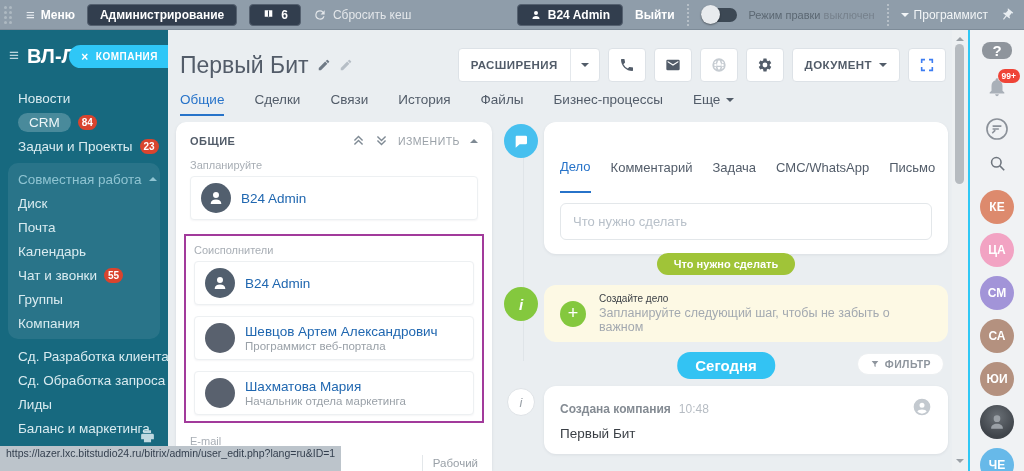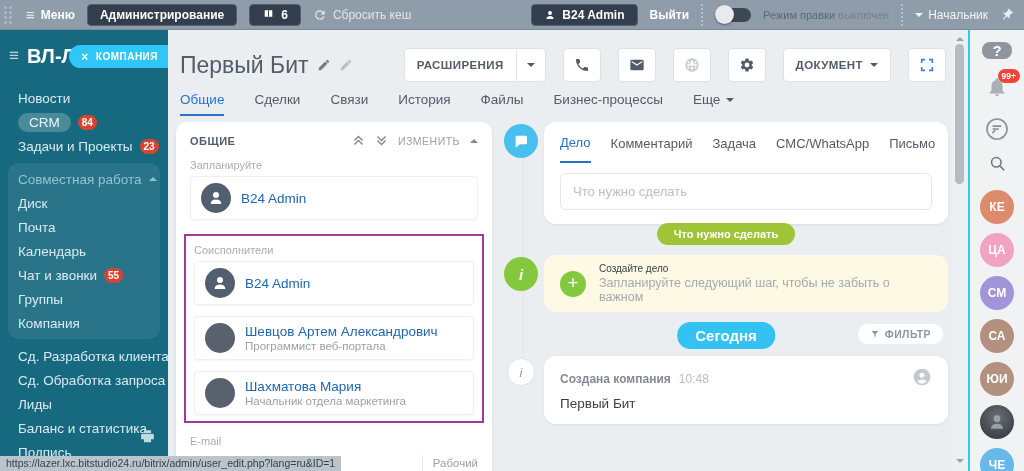--- a/index.html
+++ b/index.html
@@ -43,30 +43,30 @@
     color:#d9ebf0; font-size:13.5px; cursor:pointer; white-space:nowrap; }
   .side-group { background:rgba(255,255,255,.08); border-radius:10px; margin:5px 8px; padding:4px 0; }
   .side-group .side-item { padding-left:10px; }
   .side-item.muted { color:#8fc4d2; }
   .si-pill { background:rgba(255,255,255,.22); border-radius:11px; padding:2px 11px; color:#eef6f8; }
   .si-badge { background:#d9442e; color:#fff; font-size:10px; font-weight:bold; border-radius:9px;
     min-width:18px; height:15px; display:flex; align-items:center; justify-content:center; padding:0 4px; }
   .printer-btn { position:absolute; right:12px; bottom:22px; color:#bfd9e1; cursor:pointer; }
 
   
-  .status-tooltip { position:absolute; left:0; bottom:0; height:15px; background:#bcc4cb; color:#333f4e;
+  .status-tooltip { position:absolute; left:0; bottom:0; height:25px; background:#bcc4cb; color:#333f4e;
     font-size:10.5px; line-height:15px; padding:0 6px; z-index:40; white-space:nowrap; }
 
   
   .main { position:absolute; top:30px; left:168px; right:72px; bottom:0; display:flex; flex-direction:column; }
   .main-header { height:56px; display:flex; align-items:center; padding:14px 6px 0 12px; }
   .page-title { font-size:23px; color:#535c69; display:flex; align-items:center; gap:8px; }
   .icon-mini { color:#6f7a86; cursor:pointer; }
   .icon-mini.light { color:#b6bec6; }
-  .hdr-actions { margin-left:auto; display:flex; align-items:center; gap:17px; }
+  .hdr-actions { margin-left:auto; display:flex; align-items:center; gap:8px; }
   .wbtn { display:flex; align-items:center; background:#fff; border:1px solid #dde2e7; border-radius:4px;
     height:34px; color:#525c69; font-size:11.5px; font-weight:bold; letter-spacing:.4px; cursor:pointer; }
   .wbtn.split .lbl { padding:0 12px; }
   .wbtn.split .carett { border-left:1px solid #e4e8ec; padding:0 10px; height:100%; display:flex; align-items:center; }
   .wbtn.iconbtn { width:38px; justify-content:center; }
   .wbtn.iconbtn.disabled { color:#c6ccd2; }
   .wbtn.doc { padding:0 12px; gap:7px; }
   .wbtn.expand { width:38px; justify-content:center; color:#3d7df2; }
 
   .tabs-row { height:36px; display:flex; align-items:flex-start; gap:30px; padding:6px 12px 0; }
@@ -104,21 +104,21 @@
   .activity::before { content:""; position:absolute; left:19px; top:20px; bottom:110px; width:1px; background:#dfe4e8; }
   .act-row { display:flex; margin-bottom:10px; position:relative; }
   .act-icon { width:40px; flex:none; padding-top:2px; }
   .circle-ic { width:34px; height:34px; border-radius:50%; display:flex; align-items:center; justify-content:center; }
   .circle-ic.blue { background:#47c0ef; }
   .circle-ic.green { background:#84c83e; color:#fff; font-weight:bold; font-size:15px; font-style:italic; }
   .circle-ic.gray { width:28px; height:28px; background:#fff; border:1px solid #dfe3e7; color:#9aa1a8;
     font-size:13px; font-style:italic; margin-left:3px; }
   .act-card { flex:1; background:#fff; border-radius:12px; box-shadow:0 1px 3px rgba(83,92,105,.1); padding:13px 16px 14px; min-width:0; }
   .act-tabs { display:flex; gap:20px; align-items:center; }
-  .atab { font-size:13px; color:#525c69; cursor:pointer; padding-bottom:11px; }
+  .atab { font-size:13px; color:#525c69; cursor:pointer; padding-bottom:17px;margin-top:24px; }
   .atab.active { color:#2773c9; border-bottom:2px solid #2773c9; }
   .todo-input { width:100%; margin-top:10px; height:37px; border:1px solid #e3e7ea; border-radius:6px;
     padding:0 12px; font-size:13px; font-family:inherit; color:#535c69; outline:none; background:#fff; }
   .todo-input::placeholder { color:#b8c0c9; }
   .todo-pill { width:max-content; margin:-11px auto 10px; background:#a0c438; color:#fff; font-size:11px;
     font-weight:bold; padding:5px 17px; border-radius:13px; position:relative; z-index:3; }
   .tip-card { flex:1; background:#fdf9e4; border-radius:12px; padding:8px 16px; display:flex; align-items:center; gap:13px; }
   .plus-circle { width:26px; height:26px; border-radius:50%; background:#84c83e; color:#fff; font-size:18px;
     line-height:24px; text-align:center; flex:none; cursor:pointer; }
   .tip-title { font-size:10px; color:#3a3f45; }
@@ -201,21 +201,21 @@
     <div class="toggle">
         <div class="knob"></div>
       </div>
     <div class="tb-editmode">
       <span>Режим правки</span>
       <span class="state">выключен</span>
     </div>
     <div class="dotsep"></div>
     <div class="tb-expand">
       <span class="caret"></span>
-      <span>Начальник</span>
+      <span>Программист</span>
     </div>
     <svg class="pin-icon" width="14" height="14" viewBox="0 0 24 24" fill="currentColor" style="transform:rotate(40deg)">
         <path d="M16 9V4h1c.55 0 1-.45 1-1s-.45-1-1-1H7c-.55 0-1 .45-1 1s.45 1 1 1h1v5c0 1.66-1.34 3-3 3v2h5.97v7l1 1 1-1v-7H19v-2c-1.66 0-3-1.34-3-3z"></path>
       </svg>
   </div>
 </div>
 
 <div class="sidebar">
   <div class="side-head">
     <span class="side-burger">≡</span>
@@ -265,21 +265,21 @@
     <div class="side-item">
         <span>Сд. Разработка клиента</span>
       </div>
     <div class="side-item">
         <span>Сд. Обработка запроса</span>
       </div>
     <div class="side-item">
         <span>Лиды</span>
       </div>
     <div class="side-item">
-        <span>Баланс и статистика</span>
+        <span>Баланс и маркетинга</span>
       </div>
     <div class="side-item">
         <span>Подпись</span>
       </div>
     <div class="side-item">
       <span>Ещё</span>
       <span class="si-badge">7</span>
     </div>
   </div>
   <div class="printer-btn">

